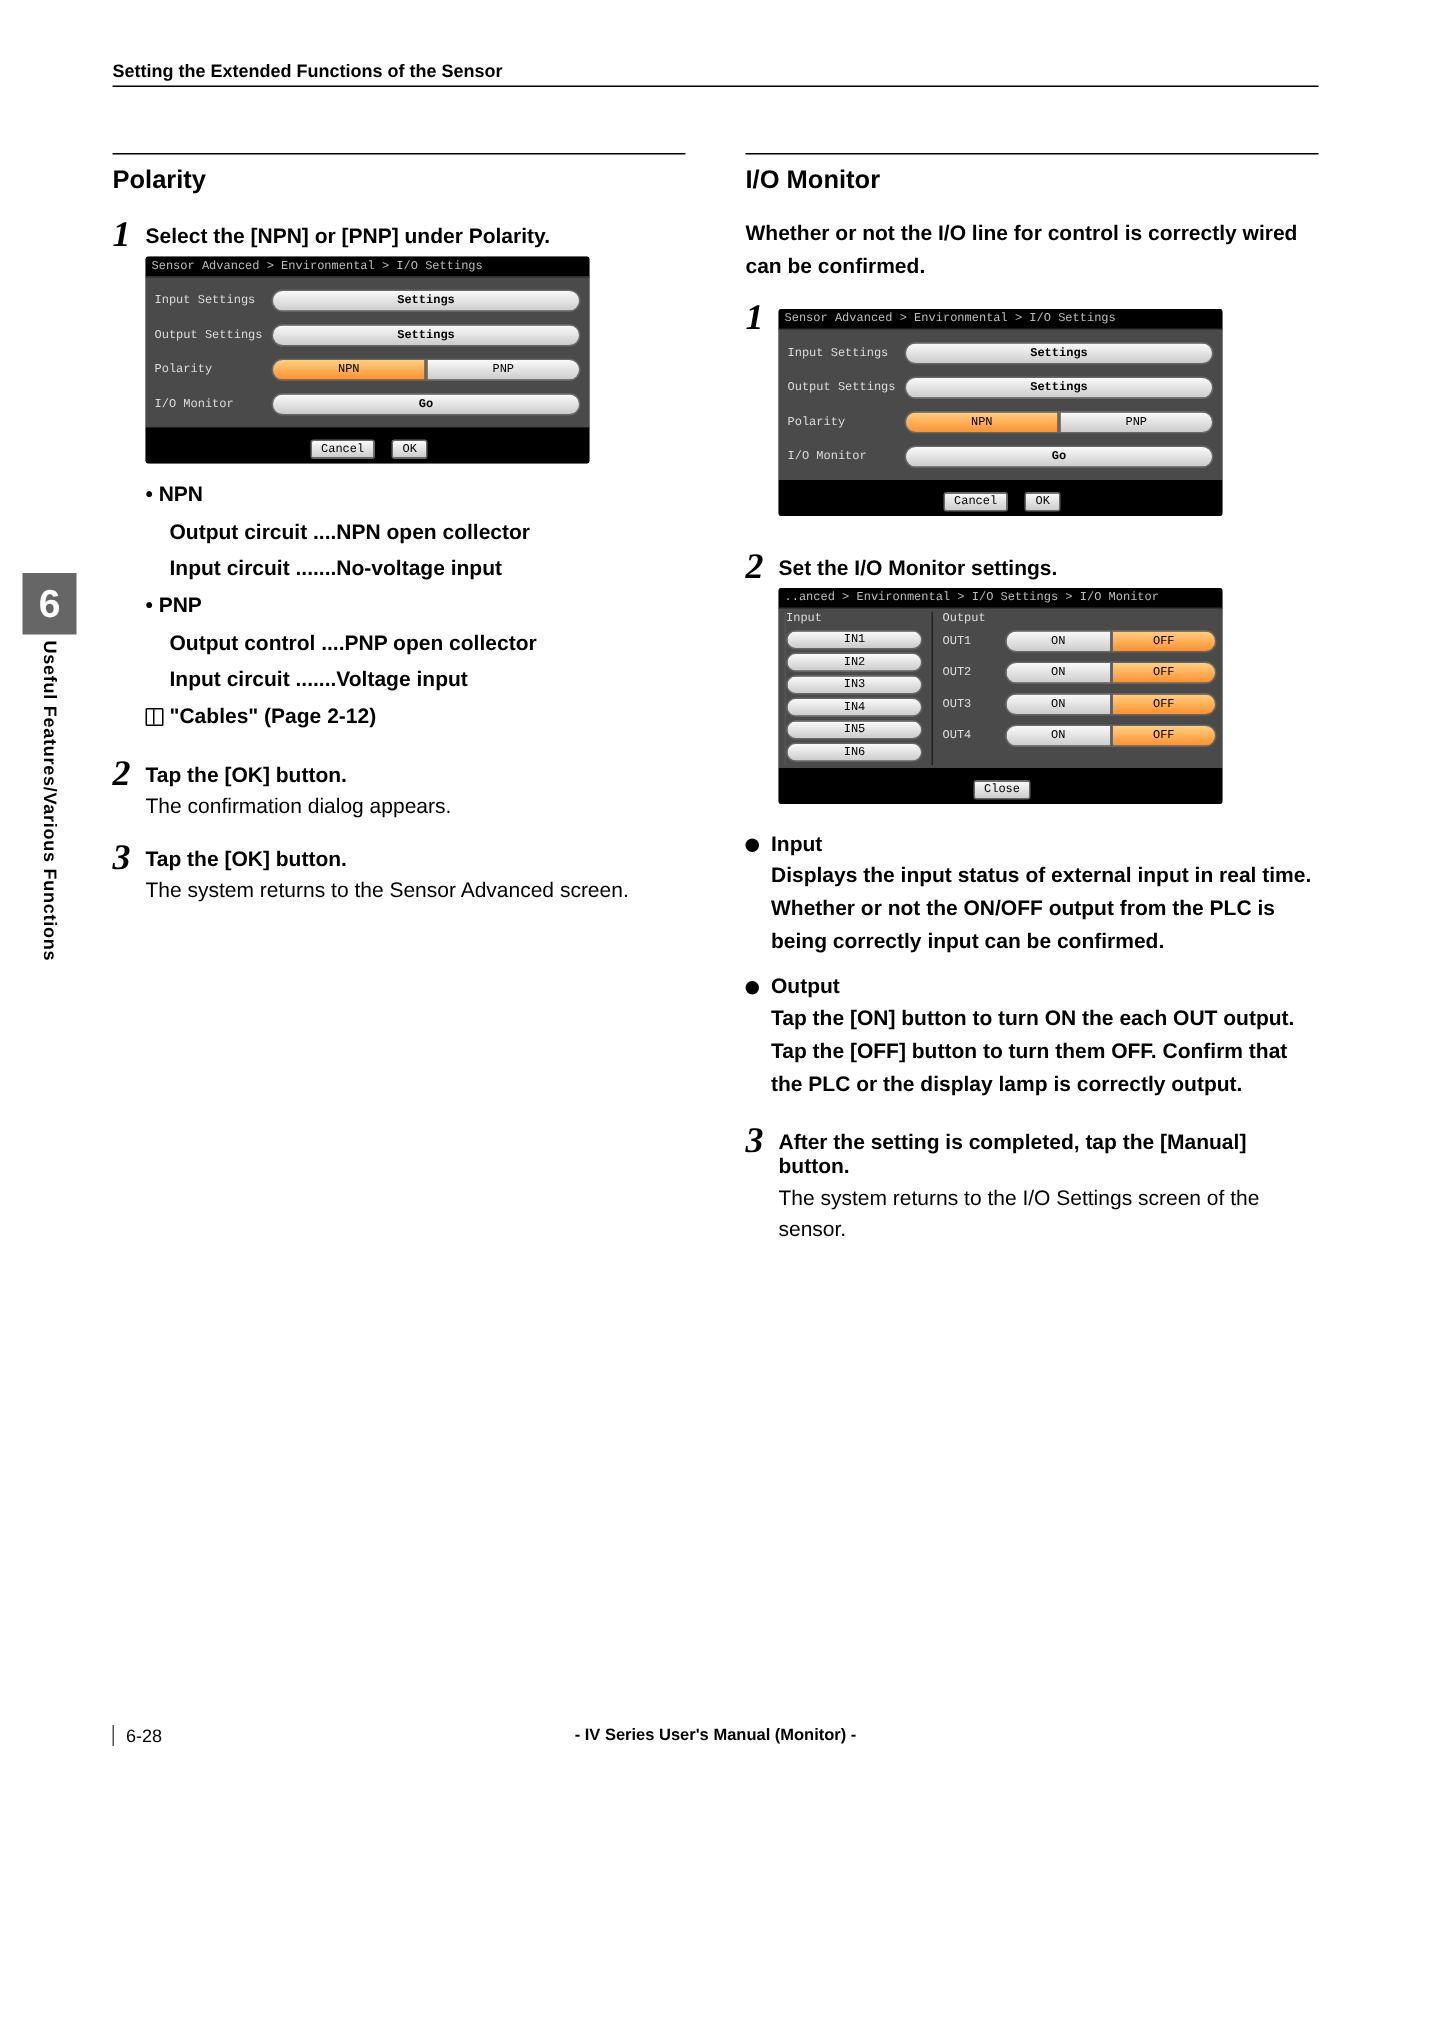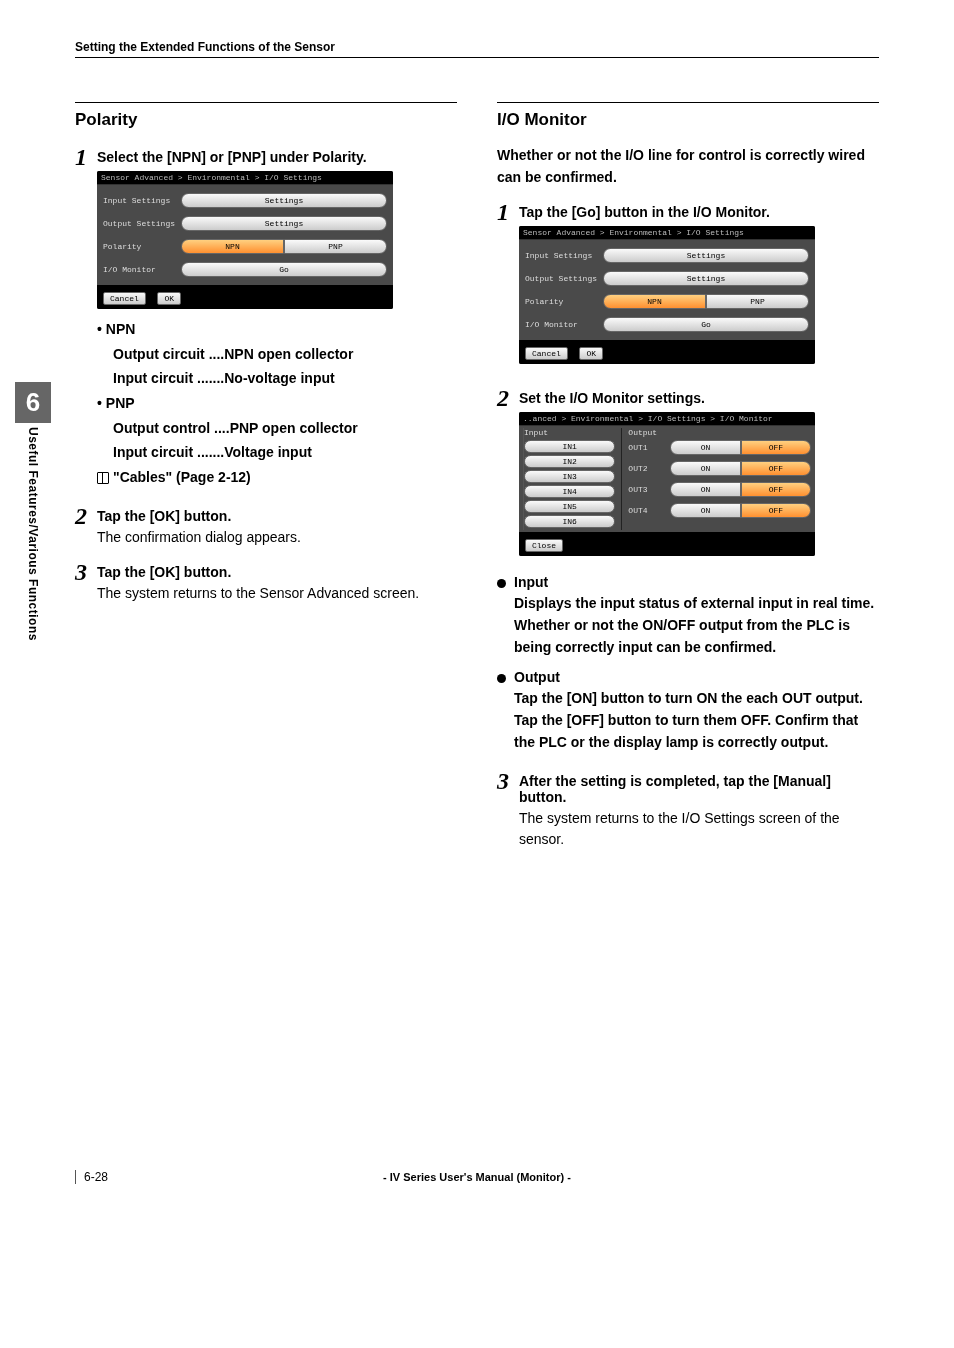--- a/index.html
+++ b/index.html
@@ -130,20 +130,21 @@
     }
     .dev-btn {
       background: linear-gradient(#fafafa, #ccc);
       color: #000;
       font-size: 8px;
       padding: 2px 0;
       border: 1px solid #666;
       border-radius: 10px;
       text-align: center;
       flex: 1;
+      font-weight: bold;
     }
     .toggle {
       display: flex;
       flex: 1;
     }
     .toggle-btn {
       flex: 1;
       font-size: 8px;
       padding: 2px 0;
       text-align: center;
@@ -155,21 +156,21 @@
       background: linear-gradient(#ffd080, #ff9030);
       color: #000;
     }
     .unsel {
       background: linear-gradient(#fafafa, #ccc);
       color: #000;
     }
     .dev-footer {
       background: #000;
       padding: 3px 4px;
-      text-align: left;
+      text-align: center;
     }
     .foot-btn {
       font-size: 8px;
       background: linear-gradient(#fafafa, #ccc);
       color: #000;
       padding: 1px 6px;
       border: 1px solid #666;
       border-radius: 2px;
       display: inline-block;
       margin-left: 2px;
@@ -349,21 +350,20 @@
 
     </div>
 
     <div class="col">
       <div class="section-title">I/O Monitor</div>
       <div class="body-text">Whether or not the I/O line for control is correctly wired can be confirmed.</div>
 
       <div class="step">
         <div class="step-num">1</div>
         <div class="step-content">
-          <div class="step-title">Tap the [Go] button in the I/O Monitor.</div>
 
           <div class="device">
             <div class="dev-title">Sensor Advanced &gt; Environmental &gt; I/O Settings</div>
             <div class="dev-body">
               <div class="dev-row">
                 <span class="dev-label">Input Settings</span>
                 <span class="dev-btn">Settings</span>
               </div>
               <div class="dev-row">
                 <span class="dev-label">Output Settings</span>

